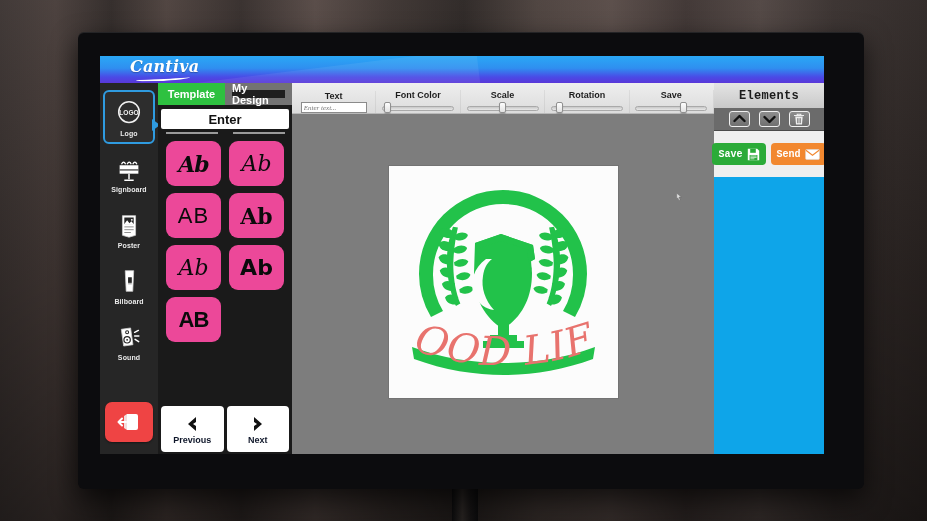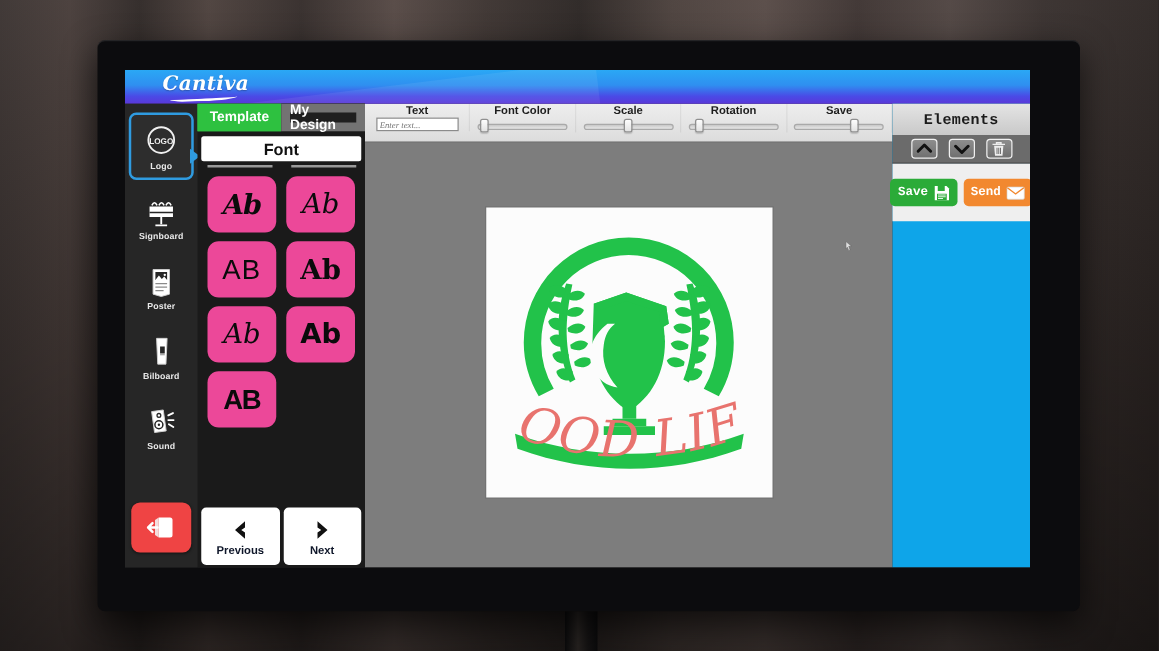--- a/index.html
+++ b/index.html
@@ -141,21 +141,21 @@
     display:flex; flex-direction:column; align-items:center; justify-content:center;
     color:#0f172a;
   }
   .nav-lbl{ font-size:9px; font-weight:700; margin-top:1px; }
 
   
   .center{ flex:1; display:flex; flex-direction:column; min-width:0; }
   .toolbar{
     height:31px; flex:0 0 31px;
     background:linear-gradient(180deg,#eeeeee,#dcdcdc);
-    display:flex; align-items:flex-start; border-bottom:1px solid #b9b9b9;
+    display:flex; align-items:flex-end; border-bottom:1px solid #b9b9b9;
   }
   .tool{
     flex:1; display:flex; flex-direction:column; align-items:center; justify-content:center;
     border-right:1px solid rgba(0,0,0,0.06); padding:0 4px;
   }
   .tool-lbl{ font-size:9px; font-weight:700; color:#1d1d1d; line-height:11px; }
   .text-input{
     width:66px; height:11px; background:#fff; border:1px solid #8b8b8b;
     font-size:7px; font-style:italic; color:#555; padding:0 2px;
     font-family:Liberation Serif, serif; line-height:9px;
@@ -304,21 +304,21 @@
             <path d="M10 11H3M6 7.5L2.5 11 6 14.5" stroke="#fff" stroke-width="2" fill="none" stroke-linecap="round" stroke-linejoin="round"></path>
           </svg>
         </div>
       </div>
 
       <div class="fontpanel">
         <div class="tabs">
           <div class="tab sel">Template</div>
           <div class="tab unsel">My Design</div>
         </div>
-        <div class="font-title">Font</div>
+        <div class="font-title">Enter</div>
         <div class="divider-row">
             <i></i>
             <i></i>
           </div>
 
         <div class="font-grid">
           <div class="font-tile ft1">Ab</div>
           <div class="font-tile ft2">Ab</div>
           <div class="font-tile ft3">AB</div>
           <div class="font-tile ft4">Ab</div>

